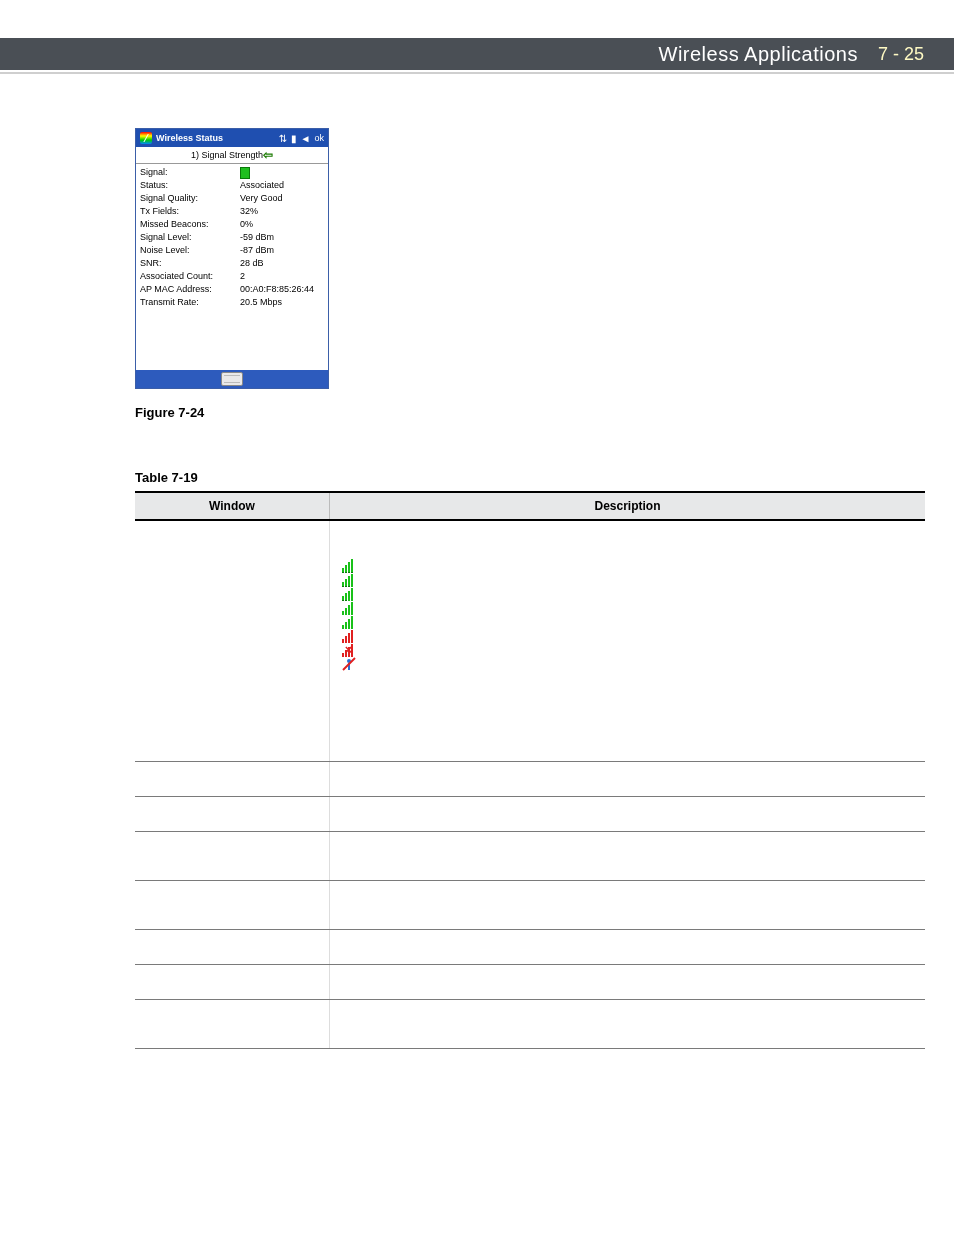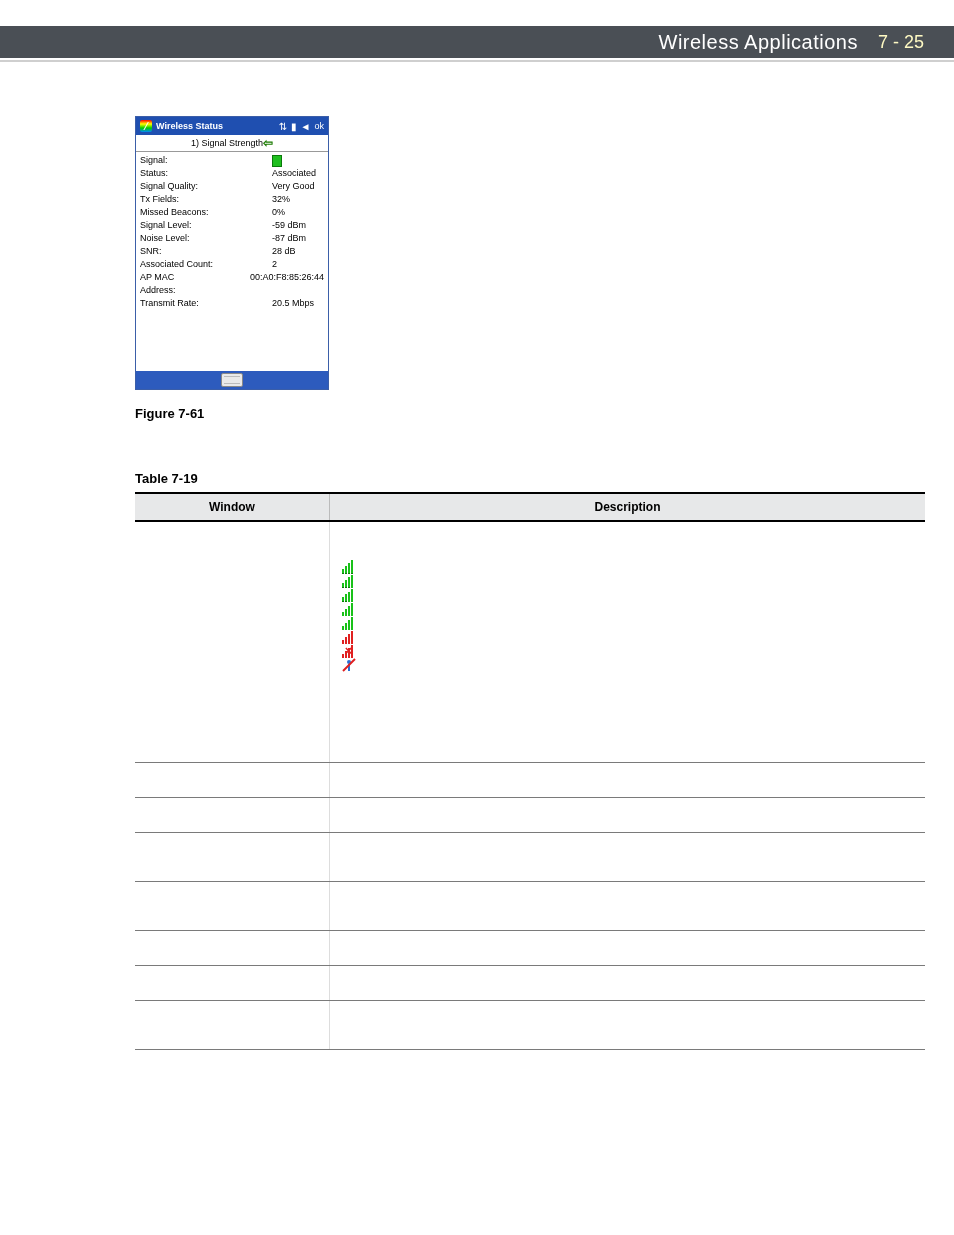--- a/index.html
+++ b/index.html
@@ -1,32 +1,32 @@
 <!DOCTYPE html>
 <html><head>
 <meta charset="utf-8">
 <style>
   html,body{margin:0;padding:0;background:#fff;font-family:Arial,Helvetica,sans-serif;}
   .page{width:954px;height:1235px;box-sizing:border-box;margin:0 auto;position:relative;}
-  .hdr{padding-top:26px;}
+  .hdr{padding-top:38px;}
   .hdr-bar{height:32px;background:#4a4f55;color:#fff;display:flex;align-items:center;justify-content:flex-end;padding-right:30px;font-size:20px;}
   .hdr-bar .title{font-weight:400;letter-spacing:.5px;}
   .hdr-bar .pg{color:#fef9c3;margin-left:20px;font-size:18px;}
   .hdr-rule{height:2px;background:#cfcfcf;margin-top:2px;}
   .body{padding:54px 30px 0 135px;}
   .shot{width:192px;border:1px solid #3b5ea8;background:#fff;font-family:Tahoma,Arial,sans-serif;font-size:9px;color:#000;}
   .shot .tbar{height:18px;background:#1f4fb0;color:#fff;display:flex;align-items:center;padding:0 4px;font-size:9px;gap:4px;}
   .shot .tbar .flag{width:12px;height:12px;display:inline-flex;align-items:center;justify-content:center;font-weight:bold;font-size:10px;background:linear-gradient(#f00,#ff0,#0c0,#08f);border-radius:2px;}
   .shot .tbar .ttxt{font-weight:bold;flex:1;}
   .shot .tbar .ico{font-size:10px;}
   .shot .tbar .ok{font-weight:normal;}
   .shot .menu{height:16px;border-bottom:1px solid #999;display:flex;align-items:center;padding:0 4px;justify-content:center;}
   .shot .menu .back{font-weight:bold;color:#1a7a00;font-size:12px;line-height:1;}
   .shot .content{padding:2px 4px 6px 4px;}
-  .shot .row{display:flex;line-height:13px;gap:32px;}
+  .shot .row{display:flex;line-height:13px;}
   .shot .row .lab{width:88px;}
   .shot .row .val{flex:1;margin-left:12px;}
   .sigbar{display:inline-block;width:8px;height:10px;background:#1fbf1f;border:1px solid #0a7a0a;vertical-align:middle;}
   .shot .spacer{height:55px;}
   .shot .btm{height:18px;background:#2d5bbd;display:flex;align-items:center;justify-content:center;}
   .shot .btm .kbd{width:20px;height:12px;background:#e9e9e9;border:1px solid #888;border-radius:2px;display:inline-block;position:relative;}
   .shot .btm .kbd:before{content:"";position:absolute;inset:2px;border-top:1px solid #bbb;border-bottom:1px solid #bbb;}
   .fig-caption{font-weight:bold;font-size:13px;margin-top:16px;}
   .fig-caption .cap-sub{font-weight:normal;color:#fff;}
   .tbl-caption{font-weight:bold;font-size:13px;margin-top:50px;margin-bottom:6px;}
@@ -126,21 +126,21 @@
             <span class="val">20.5 Mbps</span>
           </div>
         <div class="spacer"></div>
       </div>
       <div class="btm">
         <span class="kbd"></span>
       </div>
     </div>
 
     <div class="fig-caption">
-      <span>Figure 7-61</span>
+      <span>Figure 7-24</span>
       <span class="cap-sub">Signal Strength Window</span>
     </div>
 
     <div class="tbl-caption">
       <span>Table 7-19</span>
       <span class="cap-sub">Signal Strength Fields</span>
     </div>
 
     <table class="spec">
       <thead>

